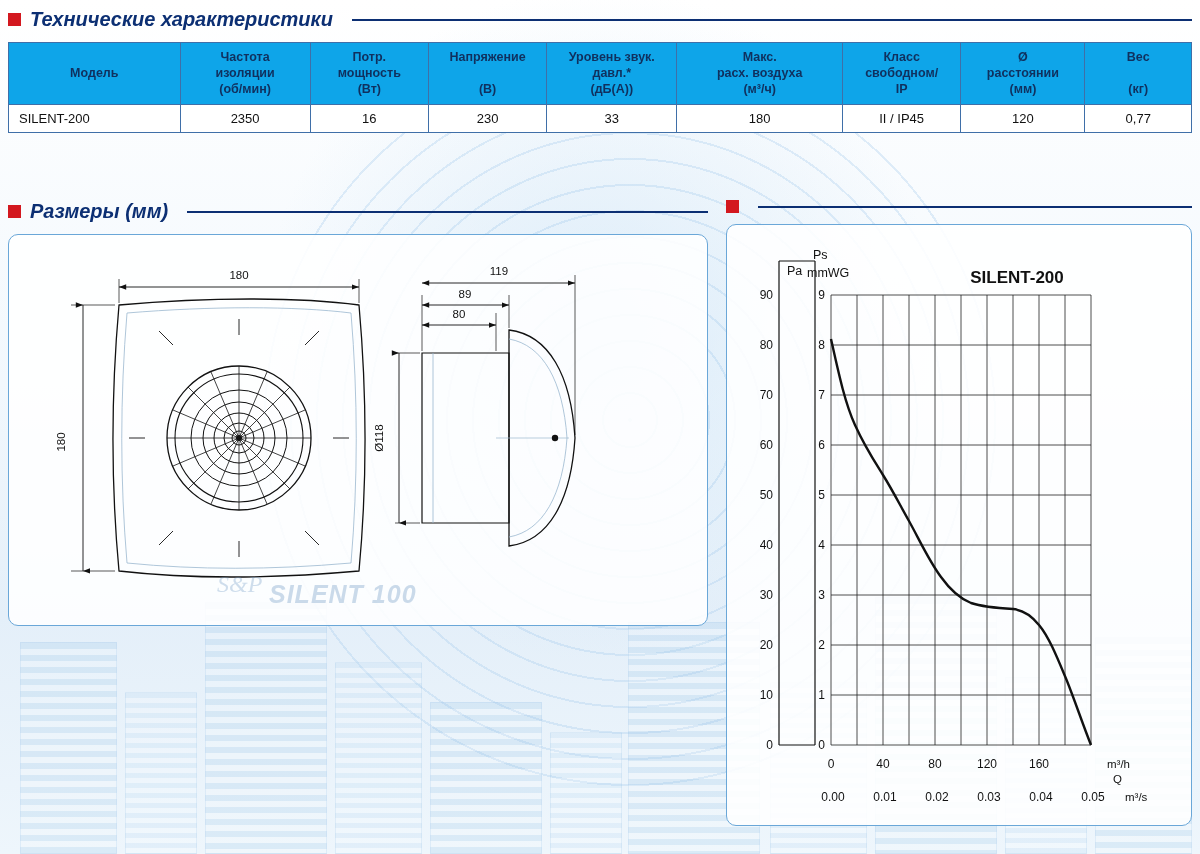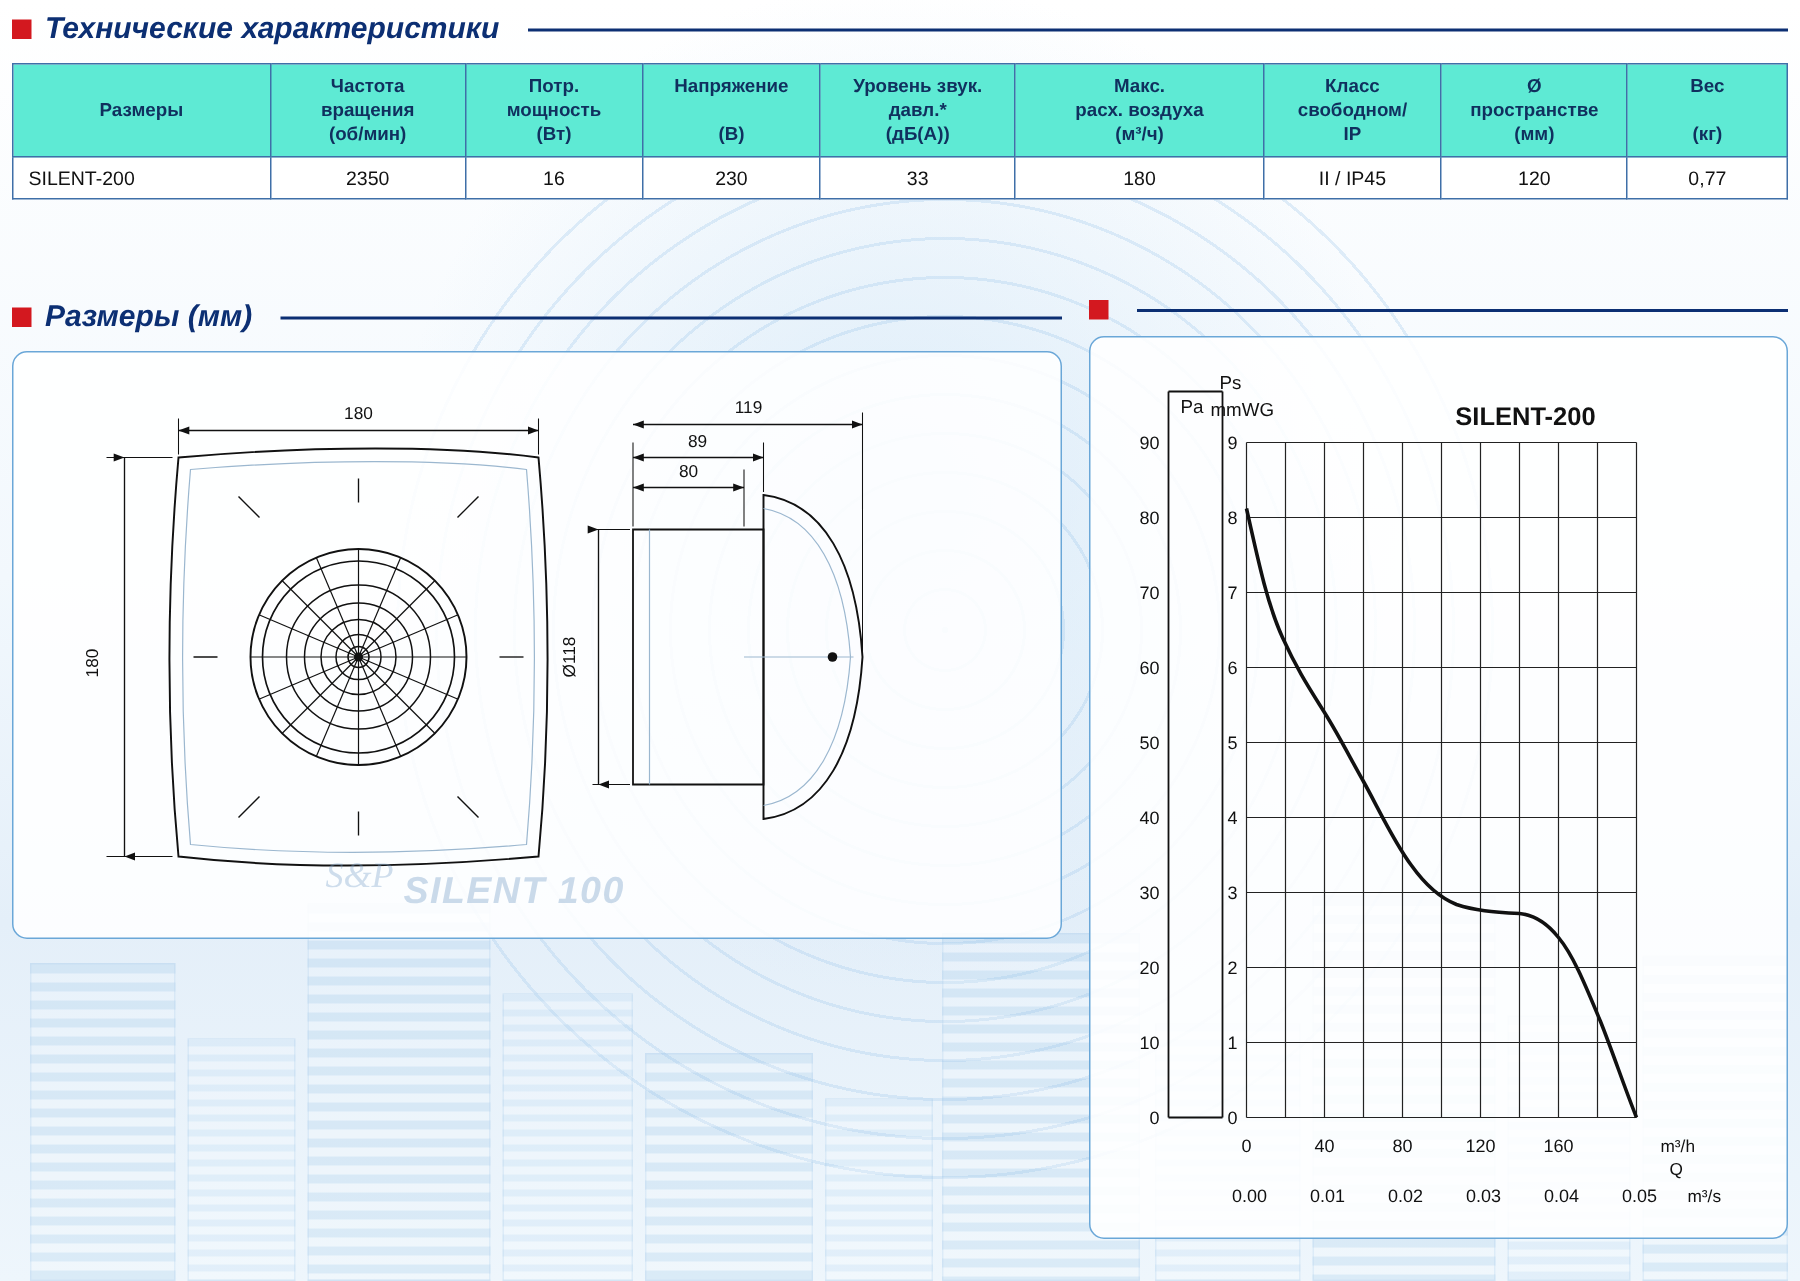--- a/index.html
+++ b/index.html
@@ -104,21 +104,21 @@
     border-collapse: collapse;
     margin-top: 11px;
     background: rgba(255,255,255,0.5);
   }
   table.specs th, table.specs td {
     border: 1px solid #3f6fa8;
     text-align: center;
     vertical-align: middle;
   }
   table.specs th {
-    background: #5eead4;
+    background: #0ea5e9;
     font-size: 12.5px;
     font-weight: bold;
     color: #10305e;
     line-height: 1.26;
     padding: 7px 3px;
   }
   table.specs td {
     background: #ffffff;
     font-size: 13px;
     padding: 6px 3px;
@@ -210,25 +210,25 @@
     <div class="section-head">
       <div class="sq"></div>
       <div class="section-title">Технические характеристики</div>
       <div class="rule"></div>
     </div>
 
     <table class="specs">
       <thead>
         <tr>
           <th style="width:14.5%">
-            <div>Размеры</div>
+            <div>Модель</div>
           </th>
           <th style="width:11%">
             <div>Частота</div>
-            <div>вращения</div>
+            <div>изоляции</div>
             <div>(об/мин)</div>
           </th>
           <th style="width:10%">
             <div>Потр.</div>
             <div>мощность</div>
             <div>(Вт)</div>
           </th>
           <th style="width:10%">
             <div>Напряжение</div>
             <div>&nbsp;</div>
@@ -244,21 +244,21 @@
             <div>расх. воздуха</div>
             <div>(м³/ч)</div>
           </th>
           <th style="width:10%">
             <div>Класс</div>
             <div>свободном/</div>
             <div>IP</div>
           </th>
           <th style="width:10.5%">
             <div>Ø</div>
-            <div>пространстве</div>
+            <div>расстоянии</div>
             <div>(мм)</div>
           </th>
           <th style="width:9%">
             <div>Вес</div>
             <div>&nbsp;</div>
             <div>(кг)</div>
           </th>
         </tr>
       </thead>
       <tbody>

